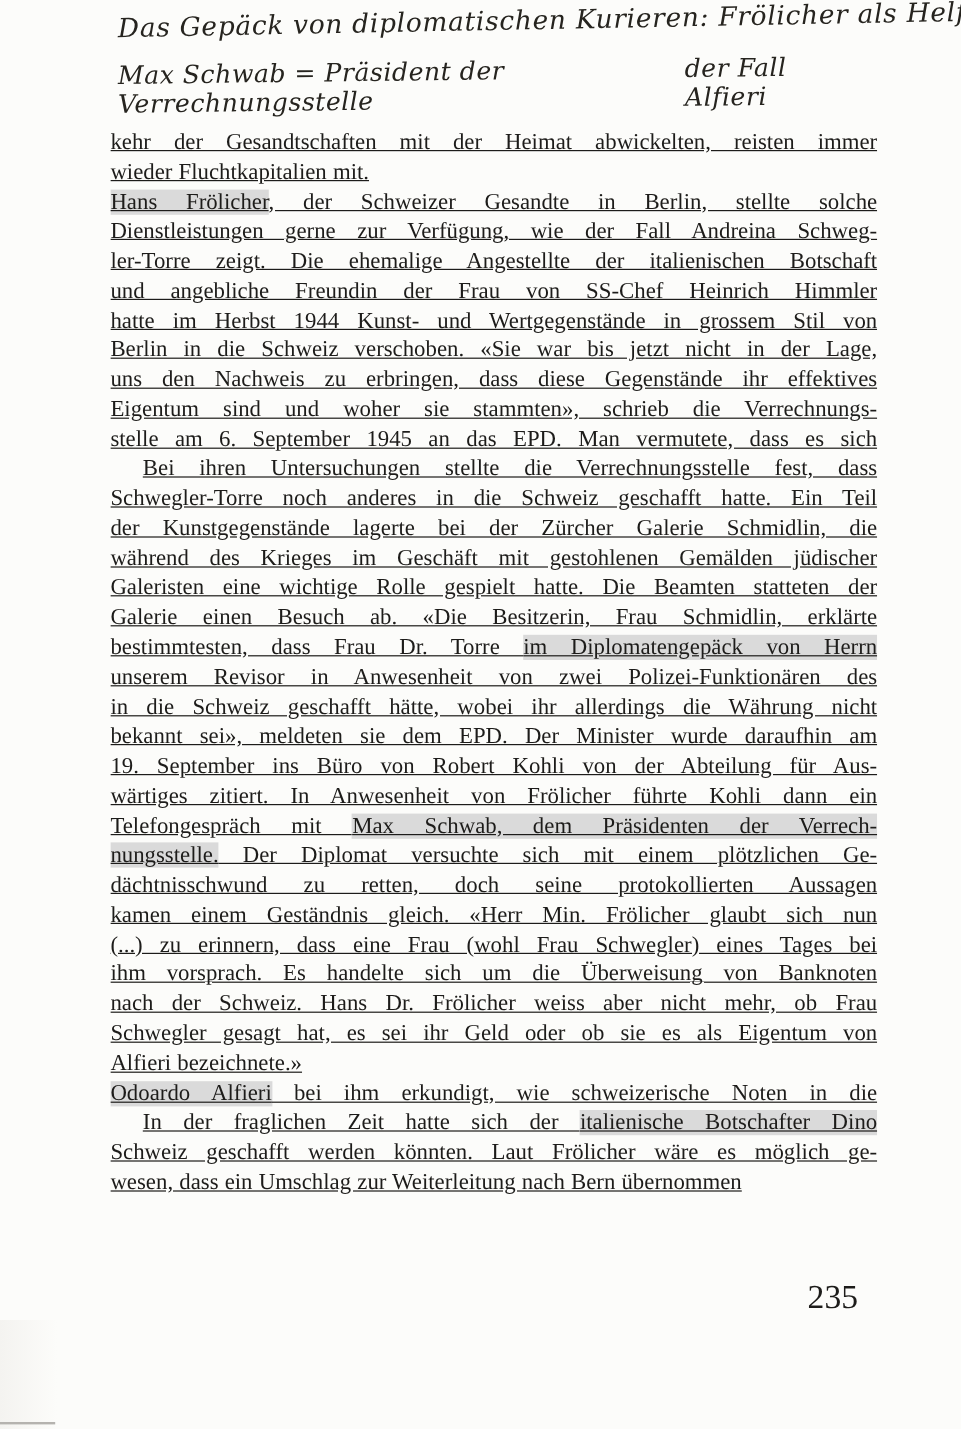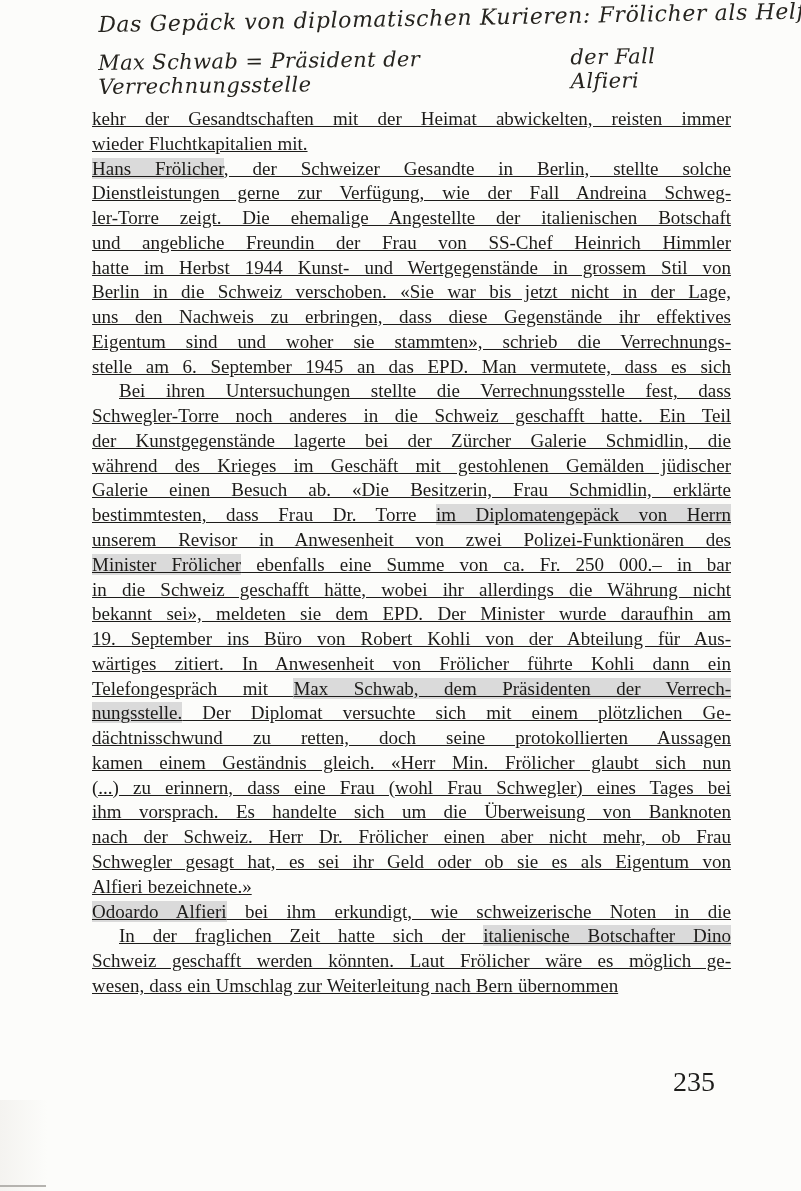--- a/index.html
+++ b/index.html
@@ -81,35 +81,35 @@
       <div class="line"><span>und angebliche Freundin der Frau von SS-Chef Heinrich Himmler</span></div>
       <div class="line"><span>hatte im Herbst 1944 Kunst- und Wertgegenstände in grossem Stil von</span></div>
       <div class="line"><span>Berlin in die Schweiz verschoben. «Sie war bis jetzt nicht in der Lage,</span></div>
       <div class="line"><span>uns den Nachweis zu erbringen, dass diese Gegenstände ihr effektives</span></div>
       <div class="line"><span>Eigentum sind und woher sie stammten», schrieb die Verrechnungs-</span></div>
       <div class="line"><span>stelle am 6. September 1945 an das EPD. Man vermutete, dass es sich</span></div>
       <div class="line ind"><span>Bei ihren Untersuchungen stellte die Verrechnungsstelle fest, dass</span></div>
       <div class="line"><span>Schwegler-Torre noch anderes in die Schweiz geschafft hatte. Ein Teil</span></div>
       <div class="line"><span>der Kunstgegenstände lagerte bei der Zürcher Galerie Schmidlin, die</span></div>
       <div class="line"><span>während des Krieges im Geschäft mit gestohlenen Gemälden jüdischer</span></div>
+      <div class="line"><span>Galeristen eine wichtige Rolle gespielt hatte. Die Beamten statteten der</span></div>
       <div class="line"><span>Galerie einen Besuch ab. «Die Besitzerin, Frau Schmidlin, erklärte</span></div>
       <div class="line"><span>bestimmtesten, dass Frau Dr. Torre </span><span class="hl">im Diplomatengepäck von Herrn</span></div>
       <div class="line"><span>unserem Revisor in Anwesenheit von zwei Polizei-Funktionären des</span></div>
-      <div class="line"><span class="hl">Minister Frölicher</span><span> ebenfalls eine Summe von ca. Fr. 250 000.– in bar</span></div>
       <div class="line"><span>in die Schweiz geschafft hätte, wobei ihr allerdings die Währung nicht</span></div>
       <div class="line"><span>bekannt sei», meldeten sie dem EPD. Der Minister wurde daraufhin am</span></div>
       <div class="line"><span>19. September ins Büro von Robert Kohli von der Abteilung für Aus-</span></div>
       <div class="line"><span>wärtiges zitiert. In Anwesenheit von Frölicher führte Kohli dann ein</span></div>
       <div class="line"><span>Telefongespräch mit </span><span class="hl">Max Schwab, dem Präsidenten der Verrech-</span></div>
       <div class="line"><span class="hl">nungsstelle.</span><span> Der Diplomat versuchte sich mit einem plötzlichen Ge-</span></div>
       <div class="line"><span>dächtnisschwund zu retten, doch seine protokollierten Aussagen</span></div>
       <div class="line"><span>kamen einem Geständnis gleich. «Herr Min. Frölicher glaubt sich nun</span></div>
       <div class="line"><span>(...) zu erinnern, dass eine Frau (wohl Frau Schwegler) eines Tages bei</span></div>
       <div class="line"><span>ihm vorsprach. Es handelte sich um die Überweisung von Banknoten</span></div>
-      <div class="line"><span>nach der Schweiz. Herr Dr. Frölicher einen aber nicht mehr, ob Frau</span></div>
+      <div class="line"><span>nach der Schweiz. Hans Dr. Frölicher weiss aber nicht mehr, ob Frau</span></div>
       <div class="line"><span>Schwegler gesagt hat, es sei ihr Geld oder ob sie es als Eigentum von</span></div>
       <div class="line end"><span>Alfieri bezeichnete.»</span></div>
       <div class="line"><span class="hl">Odoardo Alfieri</span><span> bei ihm erkundigt, wie schweizerische Noten in die</span></div>
       <div class="line ind"><span>In der fraglichen Zeit hatte sich der </span><span class="hl">italienische Botschafter Dino</span></div>
       <div class="line"><span>Schweiz geschafft werden könnten. Laut Frölicher wäre es möglich ge-</span></div>
       <div class="line end"><span>wesen, dass ein Umschlag zur Weiterleitung nach Bern übernommen</span></div>
     </div>
 
   <div class="page-number">235</div>
 

